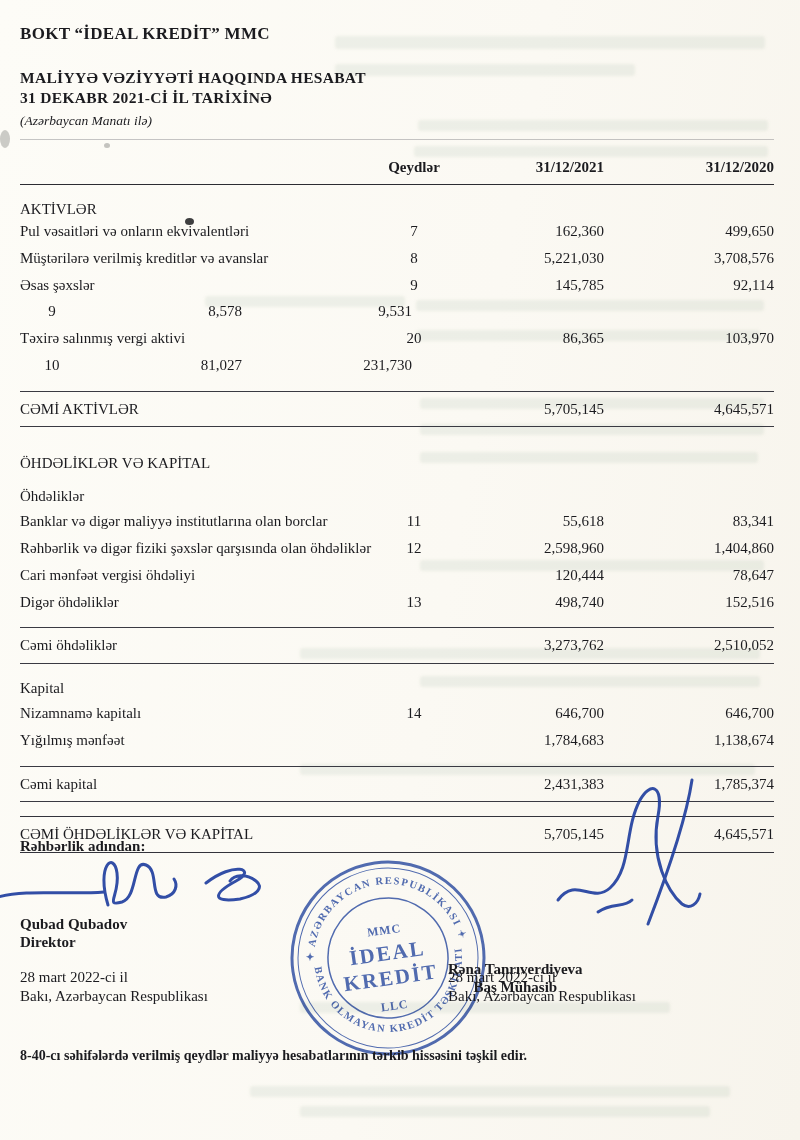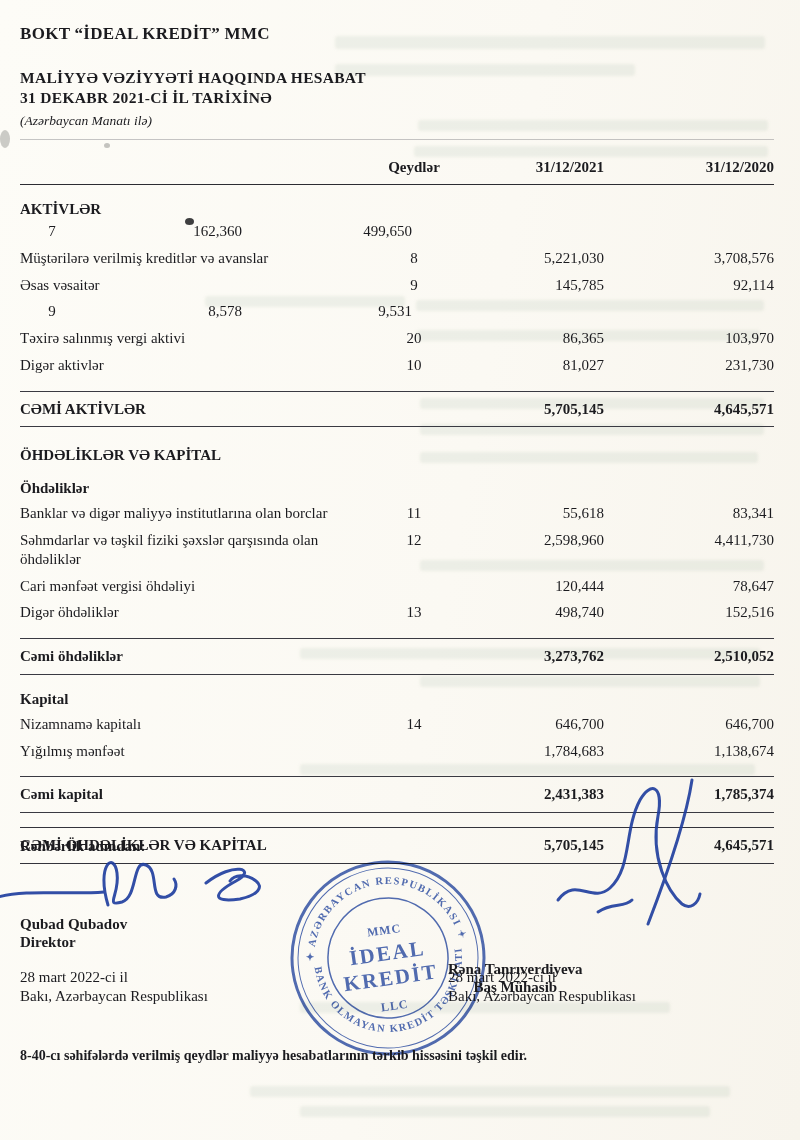--- a/index.html
+++ b/index.html
@@ -25,25 +25,25 @@
   .faint-rule { border:0; border-top:1px solid rgba(70,70,80,.30); margin-top:10px; }
 
   
   .t-row { display:flex; padding:4px 0; font-size:15px; line-height:1.25; }
   .c-label { flex:1; padding-right:8px; }
   .c-note  { width:64px;  text-align:center; flex:none; }
   .c-v1    { width:158px; text-align:right;  flex:none; }
   .c-v2    { width:170px; text-align:right;  flex:none; }
   .hdr-row { font-weight:bold; margin-top:14px; padding-bottom:7px;
              border-bottom:1.6px solid #2c2c32; }
-  .sec-heading { font-weight:bold; font-size:15px; }
-  .sec-main { margin-top:20px; }
+  .sec-heading { font-weight:normal; font-size:15px; }
+  .sec-main { margin-top:28px; }
   .sec-top  { margin-top:16px; }
   .sec-sub  { margin-top:16px; margin-bottom:3px; }
-  .total { font-weight:bold; margin-top:12px; padding:8px 0;
+  .total { font-weight:normal; margin-top:12px; padding:8px 0;
            border-top:1.5px solid #3a3a42; border-bottom:1.5px solid #3a3a42; }
   .grand { margin-top:14px; border-top:1.7px solid #33333b; border-bottom:1.7px solid #33333b; }
 
   
   .abs { position:absolute; z-index:3; }
   .signoff-heading { left:20px; top:838px; font-size:15px; font-weight:bold; }
   .sig-left  { left:-4px; top:845px; }
   .sig-right { left:540px; top:772px; }
   .sig-left svg, .sig-right svg { display:block; }
   .name-block { font-size:15px; font-weight:bold; line-height:1.2; }
@@ -101,49 +101,49 @@
     <div class="t-row hdr-row">
       <span class="c-label"></span>
       <span class="c-note">Qeydlər</span>
       <span class="c-v1">31/12/2021</span>
       <span class="c-v2">31/12/2020</span>
     </div>
 
     <div class="sec-heading sec-top">AKTİVLƏR</div>
 
     <div class="t-row">
+      <span class="c-label">Pul vəsaitləri və onların ekvivalentləri</span>
       <span class="c-note">7</span>
       <span class="c-v1">162,360</span>
       <span class="c-v2">499,650</span>
     </div>
     <div class="t-row">
       <span class="c-label">Müştərilərə verilmiş kreditlər və avanslar</span>
       <span class="c-note">8</span>
       <span class="c-v1">5,221,030</span>
       <span class="c-v2">3,708,576</span>
     </div>
     <div class="t-row">
-      <span class="c-label">Əsas vəsaitər</span>
+      <span class="c-label">Əsas şəxslər</span>
       <span class="c-note">9</span>
       <span class="c-v1">145,785</span>
       <span class="c-v2">92,114</span>
     </div>
     <div class="t-row">
       <span class="c-note">9</span>
       <span class="c-v1">8,578</span>
       <span class="c-v2">9,531</span>
     </div>
     <div class="t-row">
       <span class="c-label">Təxirə salınmış vergi aktivi</span>
       <span class="c-note">20</span>
       <span class="c-v1">86,365</span>
       <span class="c-v2">103,970</span>
     </div>
     <div class="t-row">
-      <span class="c-label">Digər aktivlər</span>
       <span class="c-note">10</span>
       <span class="c-v1">81,027</span>
       <span class="c-v2">231,730</span>
     </div>
 
     <div class="t-row total">
       <span class="c-label">CƏMİ AKTİVLƏR</span>
       <span class="c-note"></span>
       <span class="c-v1">5,705,145</span>
       <span class="c-v2">4,645,571</span>
@@ -152,24 +152,24 @@
     <div class="sec-heading sec-main">ÖHDƏLİKLƏR VƏ KAPİTAL</div>
     <div class="sec-heading sec-sub">Öhdəliklər</div>
 
     <div class="t-row">
       <span class="c-label">Banklar və digər maliyyə institutlarına olan borclar</span>
       <span class="c-note">11</span>
       <span class="c-v1">55,618</span>
       <span class="c-v2">83,341</span>
     </div>
     <div class="t-row">
-      <span class="c-label">Səhmdarlar və təşkil fiziki şəxslər qarşısında olan öhdəliklər</span>
+      <span class="c-label">Rəhbərlik və digər fiziki şəxslər qarşısında olan öhdəliklər</span>
       <span class="c-note">12</span>
       <span class="c-v1">2,598,960</span>
-      <span class="c-v2">4,411,730</span>
+      <span class="c-v2">1,404,860</span>
     </div>
     <div class="t-row">
       <span class="c-label">Cari mənfəət vergisi öhdəliyi</span>
       <span class="c-note"></span>
       <span class="c-v1">120,444</span>
       <span class="c-v2">78,647</span>
     </div>
     <div class="t-row">
       <span class="c-label">Digər öhdəliklər</span>
       <span class="c-note">13</span>

